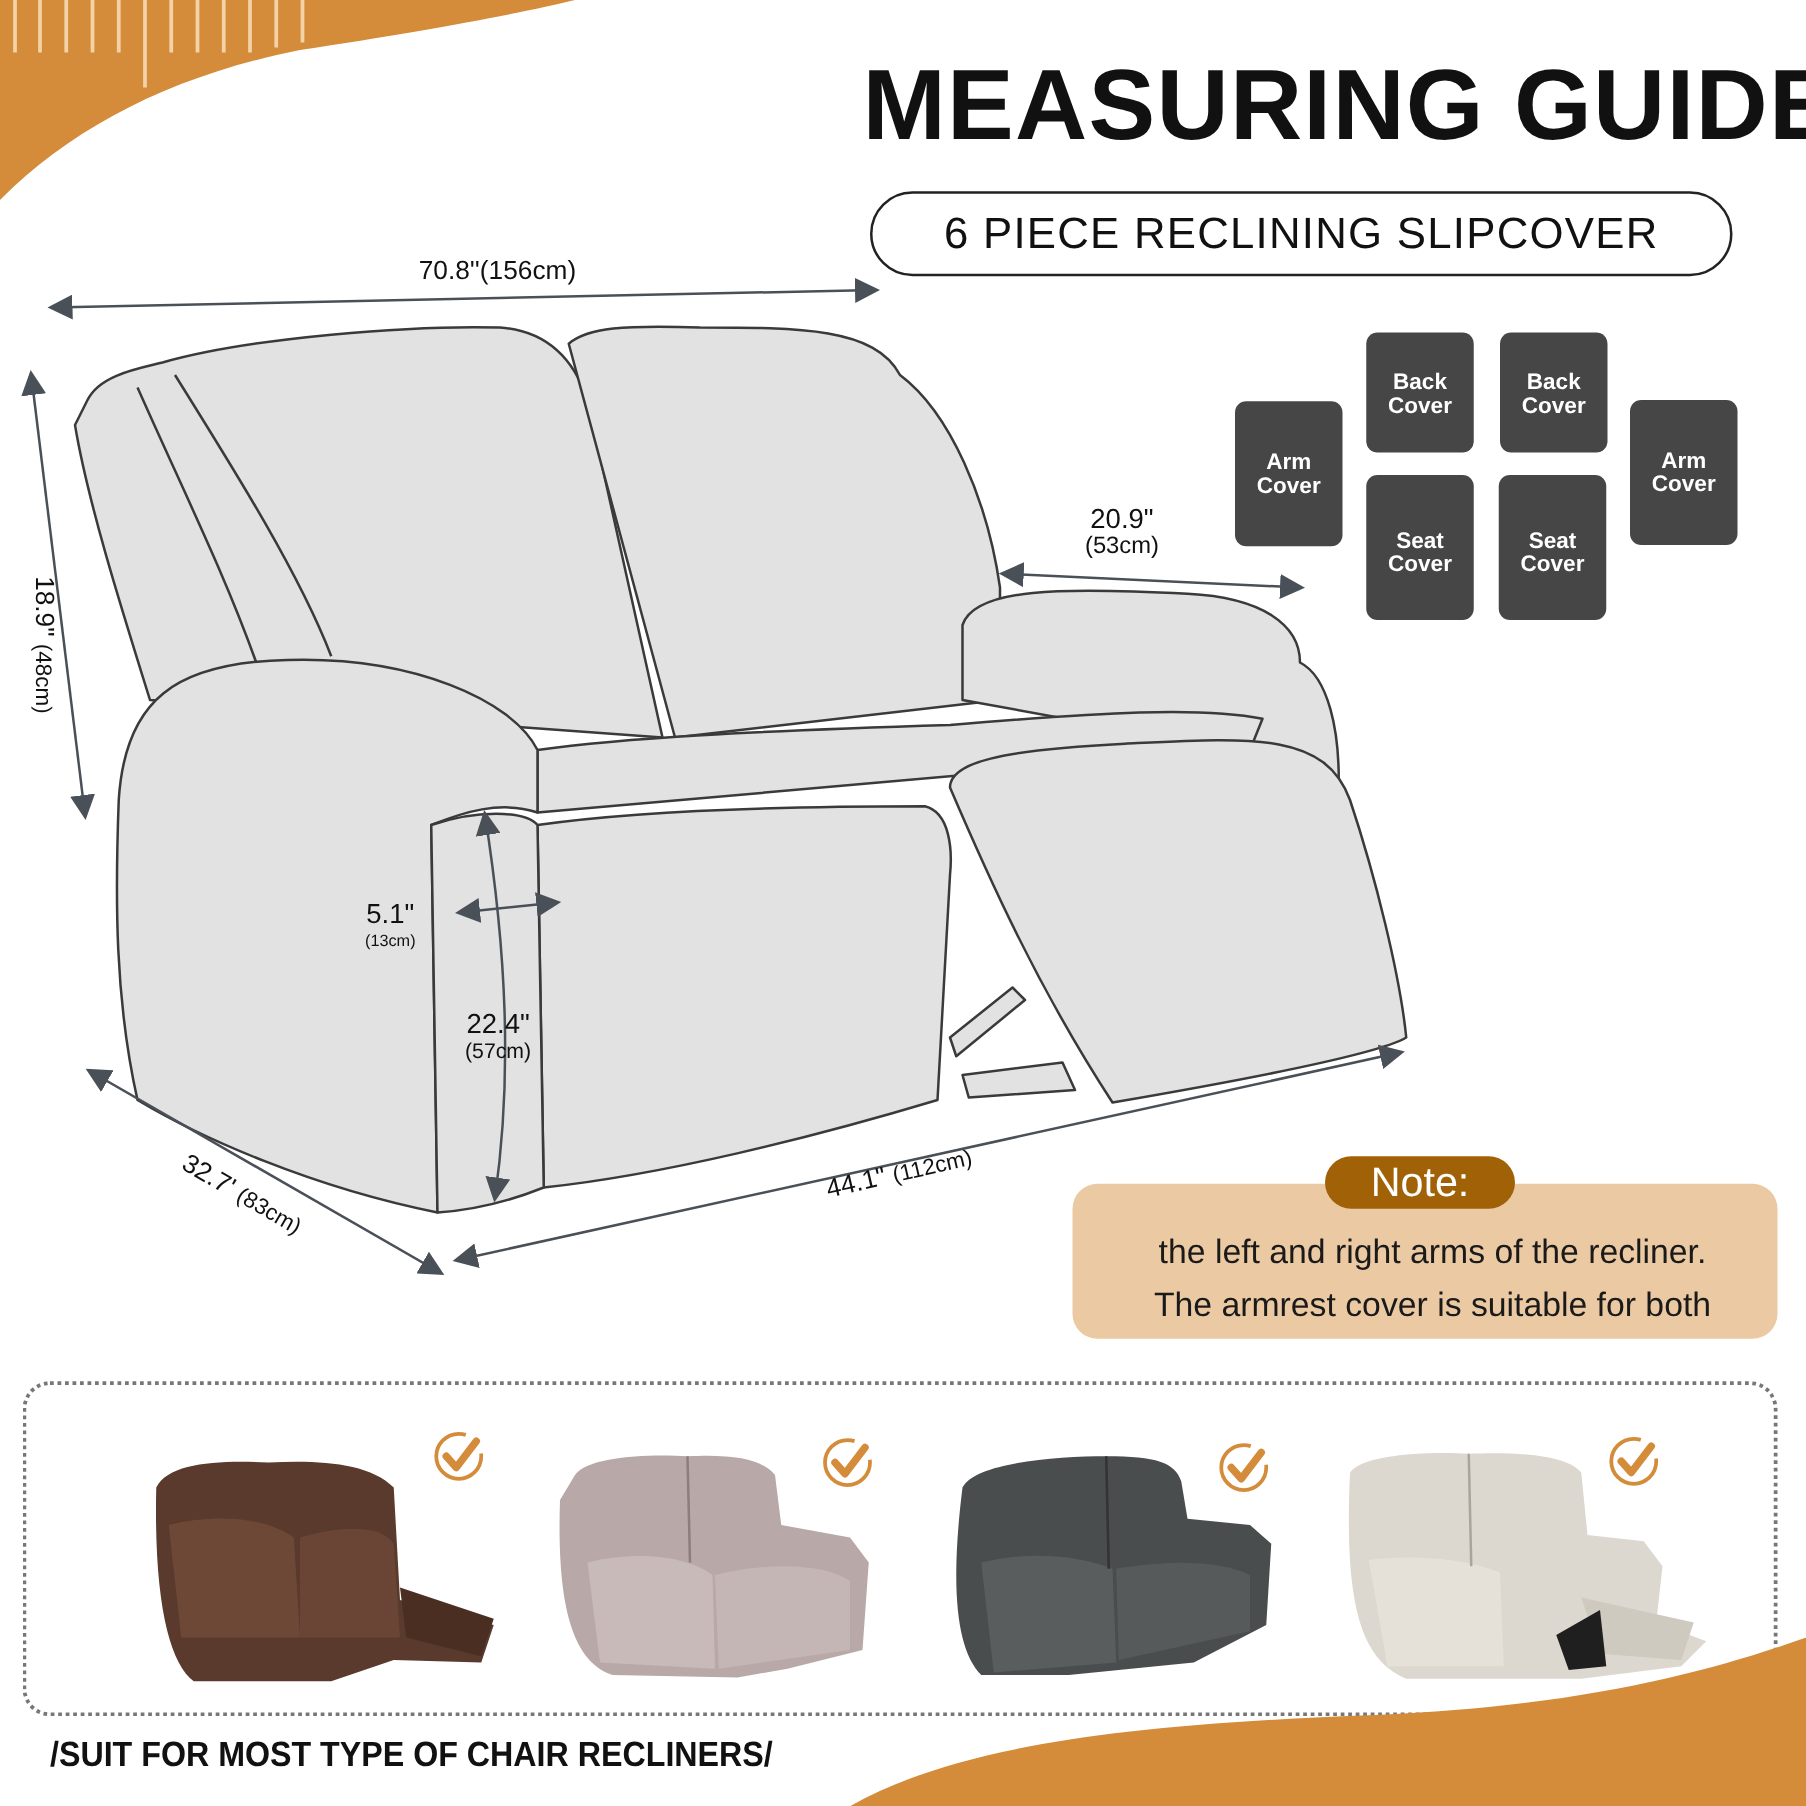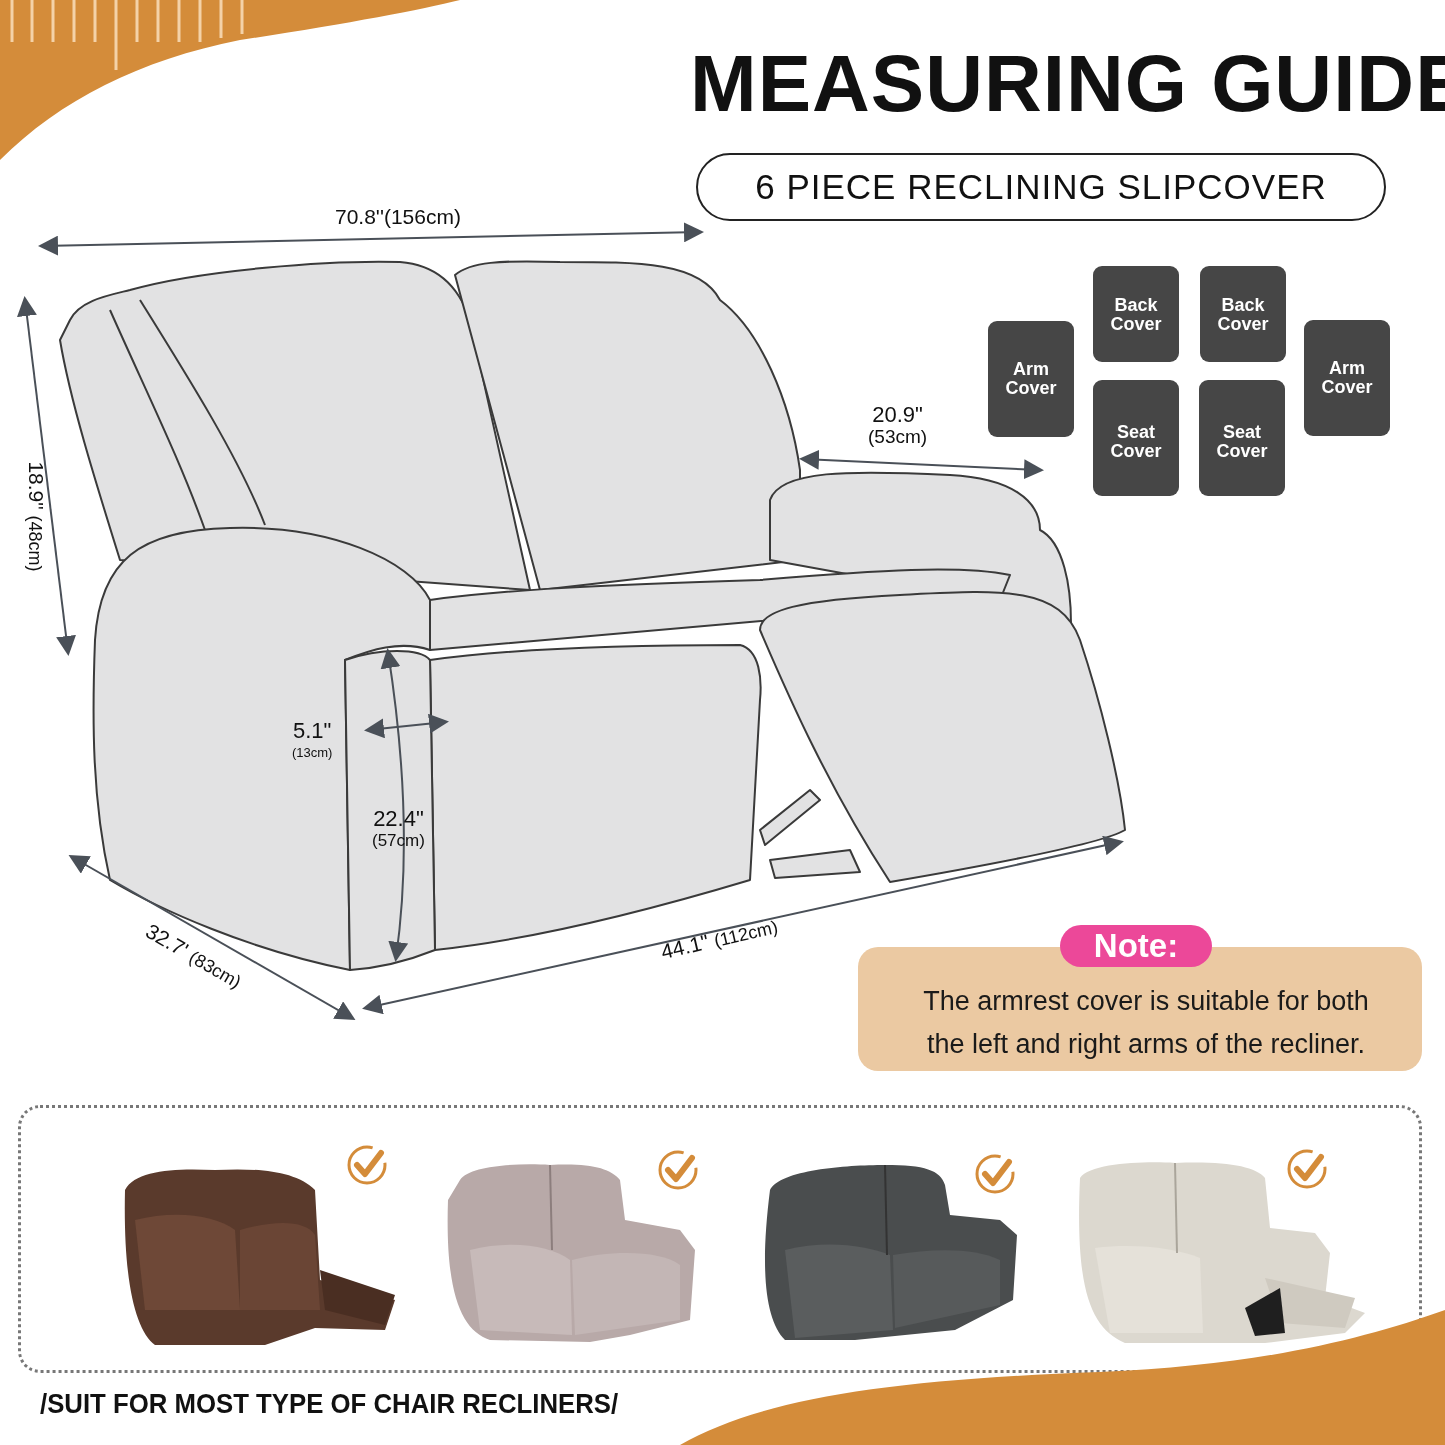--- a/index.html
+++ b/index.html
@@ -3,21 +3,21 @@
 <meta charset="utf-8">
 <style>
   html,body{margin:0;padding:0;background:#fff;}
   body{width:1445px;height:1445px;position:relative;overflow:hidden;font-family:"Liberation Sans",sans-serif;color:#111;}
   .abs{position:absolute;}
   .title{left:690px;top:38px;font-size:80px;font-weight:900;letter-spacing:1px;transform:scaleY(1.0);white-space:nowrap;font-family:"Liberation Sans",sans-serif;}
   .subtitle-pill{left:696px;top:153px;width:690px;height:68px;border:2px solid #222;border-radius:36px;box-sizing:border-box;display:flex;align-items:center;justify-content:center;font-weight:400;font-size:35px;letter-spacing:1px;}
   .piece{background:#464646;color:#fff;font-weight:700;font-size:18px;line-height:19px;display:flex;align-items:center;justify-content:center;text-align:center;border-radius:9px;}
   .dim{font-size:21px;color:#111;white-space:nowrap;text-align:center;line-height:22px;}
   .note-box{left:858px;top:947px;width:564px;height:124px;background:#ebc9a2;border-radius:20px;}
-  .note-pill{left:1060px;top:925px;width:152px;height:42px;background:#ec4899;border-radius:22px;color:#fff;font-weight:700;font-size:33px;display:flex;align-items:center;justify-content:center;}
+  .note-pill{left:1060px;top:925px;width:152px;height:42px;background:#a16207;border-radius:22px;color:#fff;font-weight:400;font-size:33px;display:flex;align-items:center;justify-content:center;}
   .note-text{left:870px;top:980px;width:552px;font-size:27px;line-height:43px;text-align:center;color:#1a1a1a;}
   .products{left:18px;top:1105px;width:1404px;height:268px;border:3px dotted #777;border-radius:22px;box-sizing:border-box;}
   .footer-text{left:40px;top:1388px;font-size:28px;font-weight:700;letter-spacing:0px;transform:scaleX(0.92);transform-origin:left;white-space:nowrap;}
   .check{width:44px;height:44px;}
 </style>
 </head>
 <body>
 
 <svg class="abs" style="left:0;top:0" width="470" height="170" viewBox="0 0 470 170">
   <path d="M0,0 L460,0 C420,10 340,25 240,40 C140,60 60,100 0,160 Z" fill="#d48c3a"></path>
@@ -124,22 +124,22 @@
 <div class="abs piece" style="left:1199px;top:380px;width:86px;height:116px;align-items:flex-start;padding-top:43px;box-sizing:border-box;">
   <span><span>Seat</span><br><span>Cover</span></span>
 </div>
 <div class="abs piece" style="left:1304px;top:320px;width:86px;height:116px;">
   <span><span>Arm</span><br><span>Cover</span></span>
 </div>
 
 <div class="abs note-box"></div>
 <div class="abs note-pill">Note:</div>
 <div class="abs note-text">
+  <div>the left and right arms of the recliner.</div>
   <div>The armrest cover is suitable for both</div>
-  <div>the left and right arms of the recliner.</div>
 </div>
 
 <div class="abs products"></div>
 
 <svg class="abs" style="left:115px;top:1160px" width="290" height="190" viewBox="0 0 290 190">
   <path d="M10,30 C20,10 60,8 100,10 C140,8 180,10 200,30 L205,120 L280,140 L270,170 L200,168 L150,185 L40,185 C20,170 8,120 10,30 Z" fill="#5a3a2c"></path>
   <path d="M20,60 C60,50 100,55 120,70 L125,150 L30,150 Z" fill="#6e4837"></path>
   <path d="M125,70 C160,60 190,60 200,75 L205,150 L125,150 Z" fill="#6a4535"></path>
   <path d="M205,110 L280,135 L270,165 L210,150 Z" fill="#4a2e22"></path>
 </svg>

